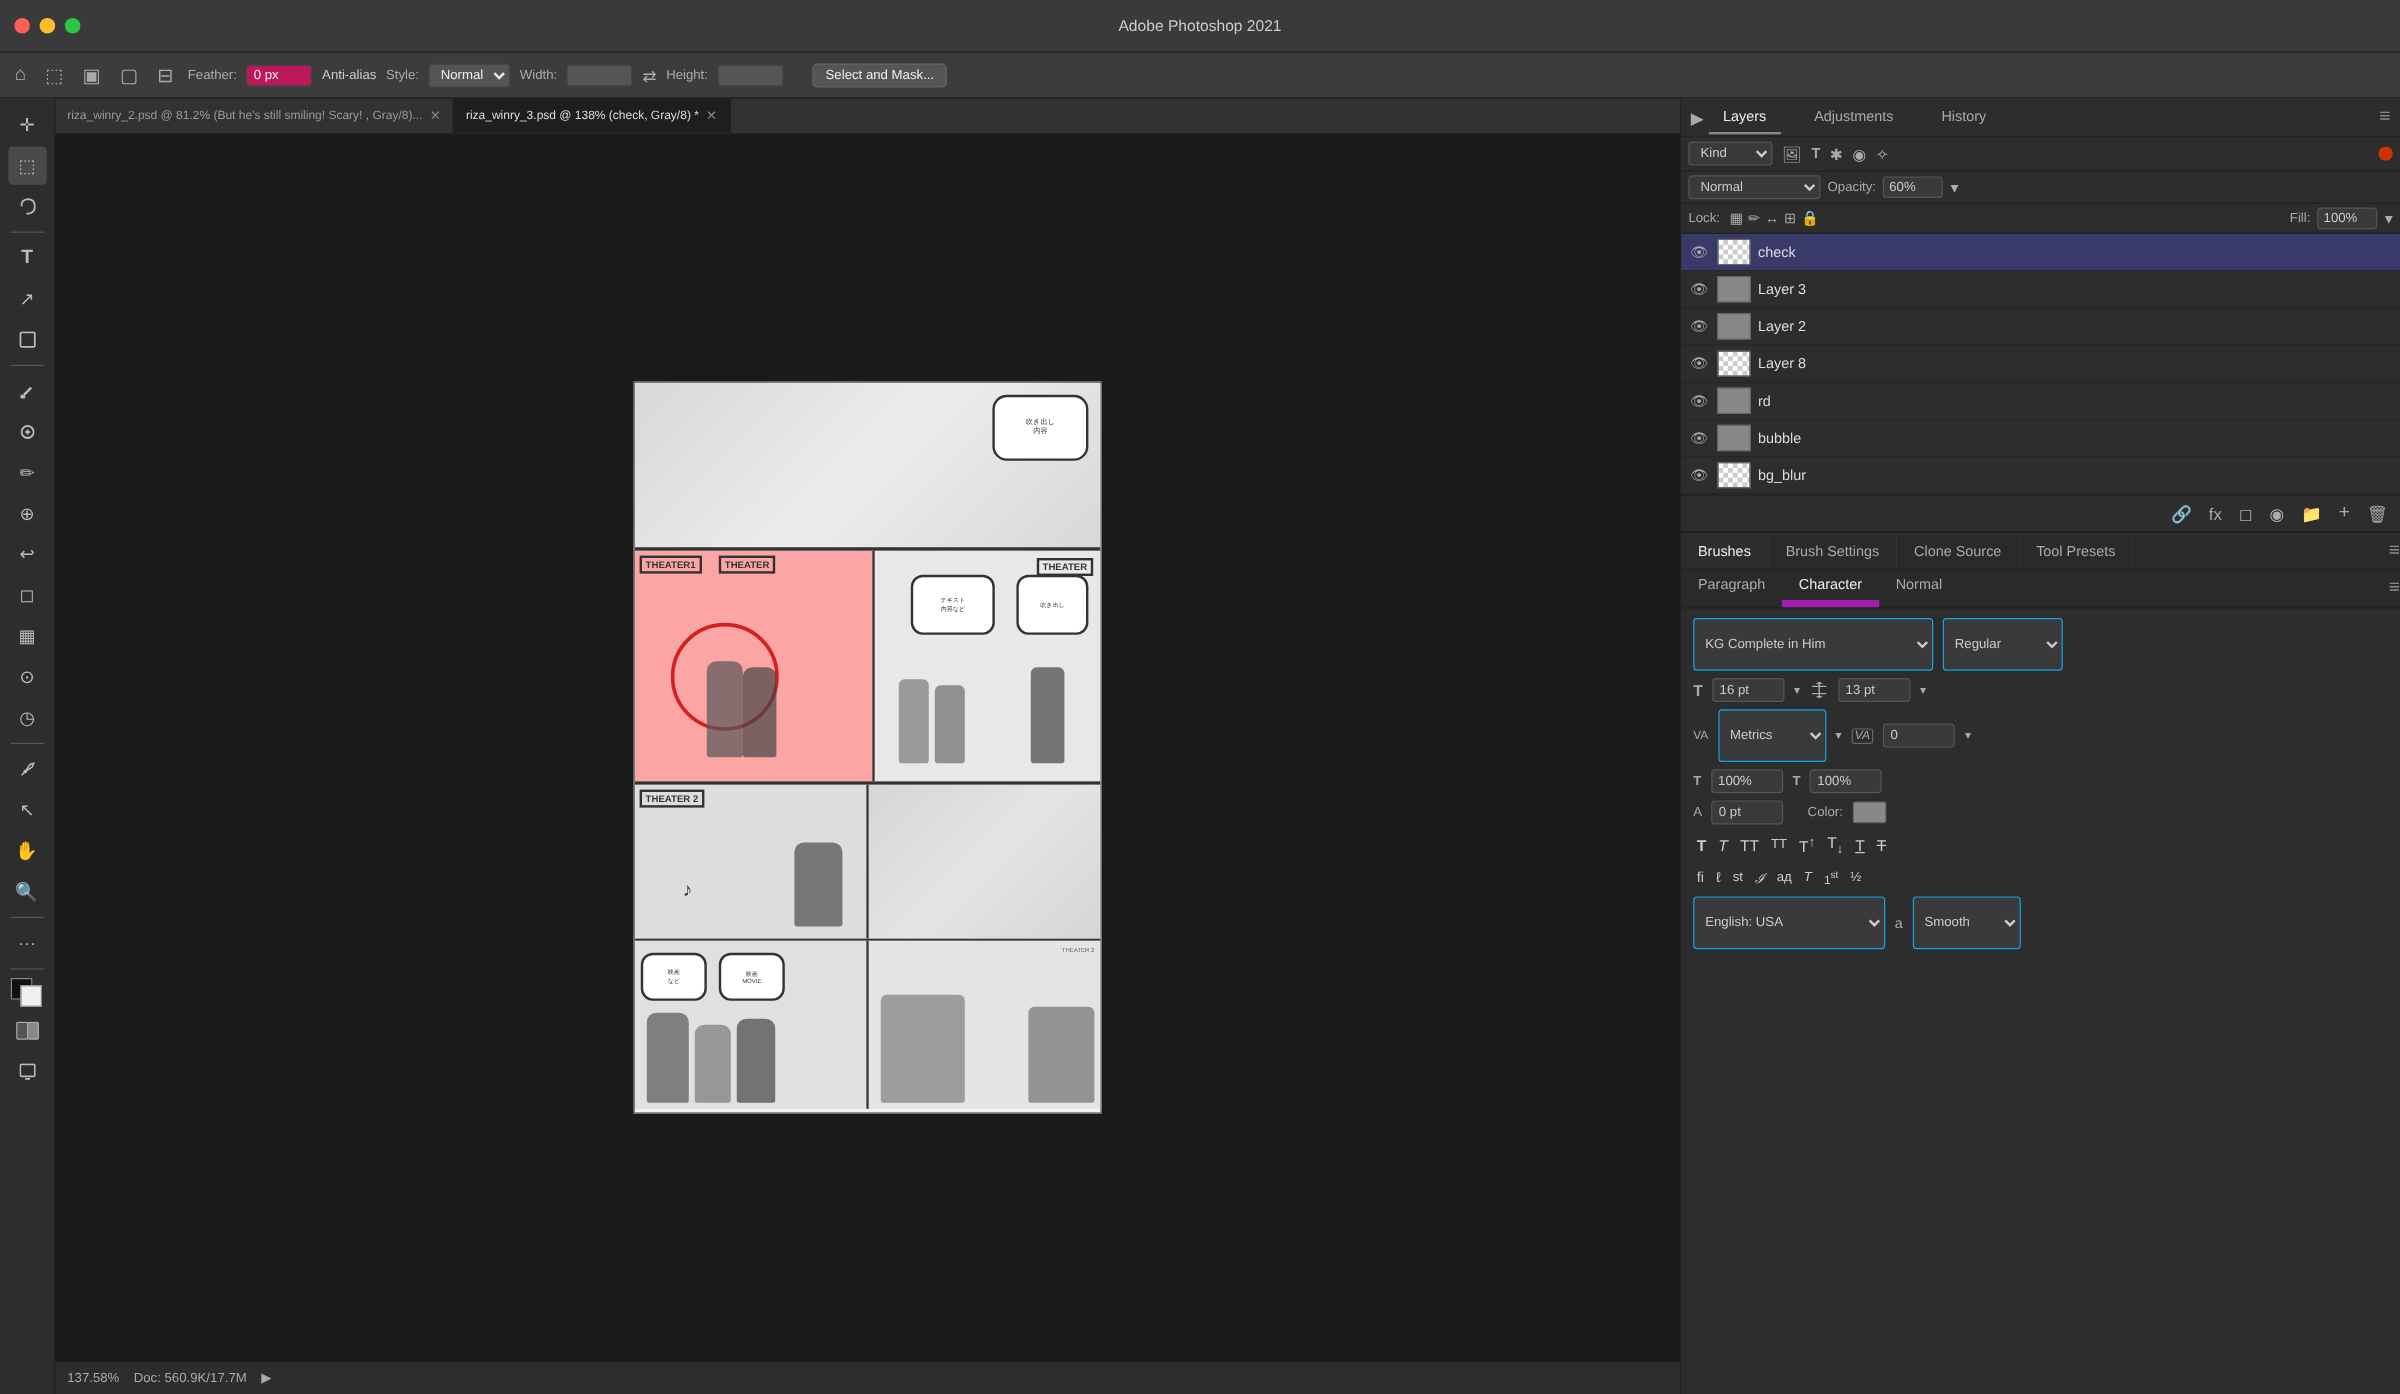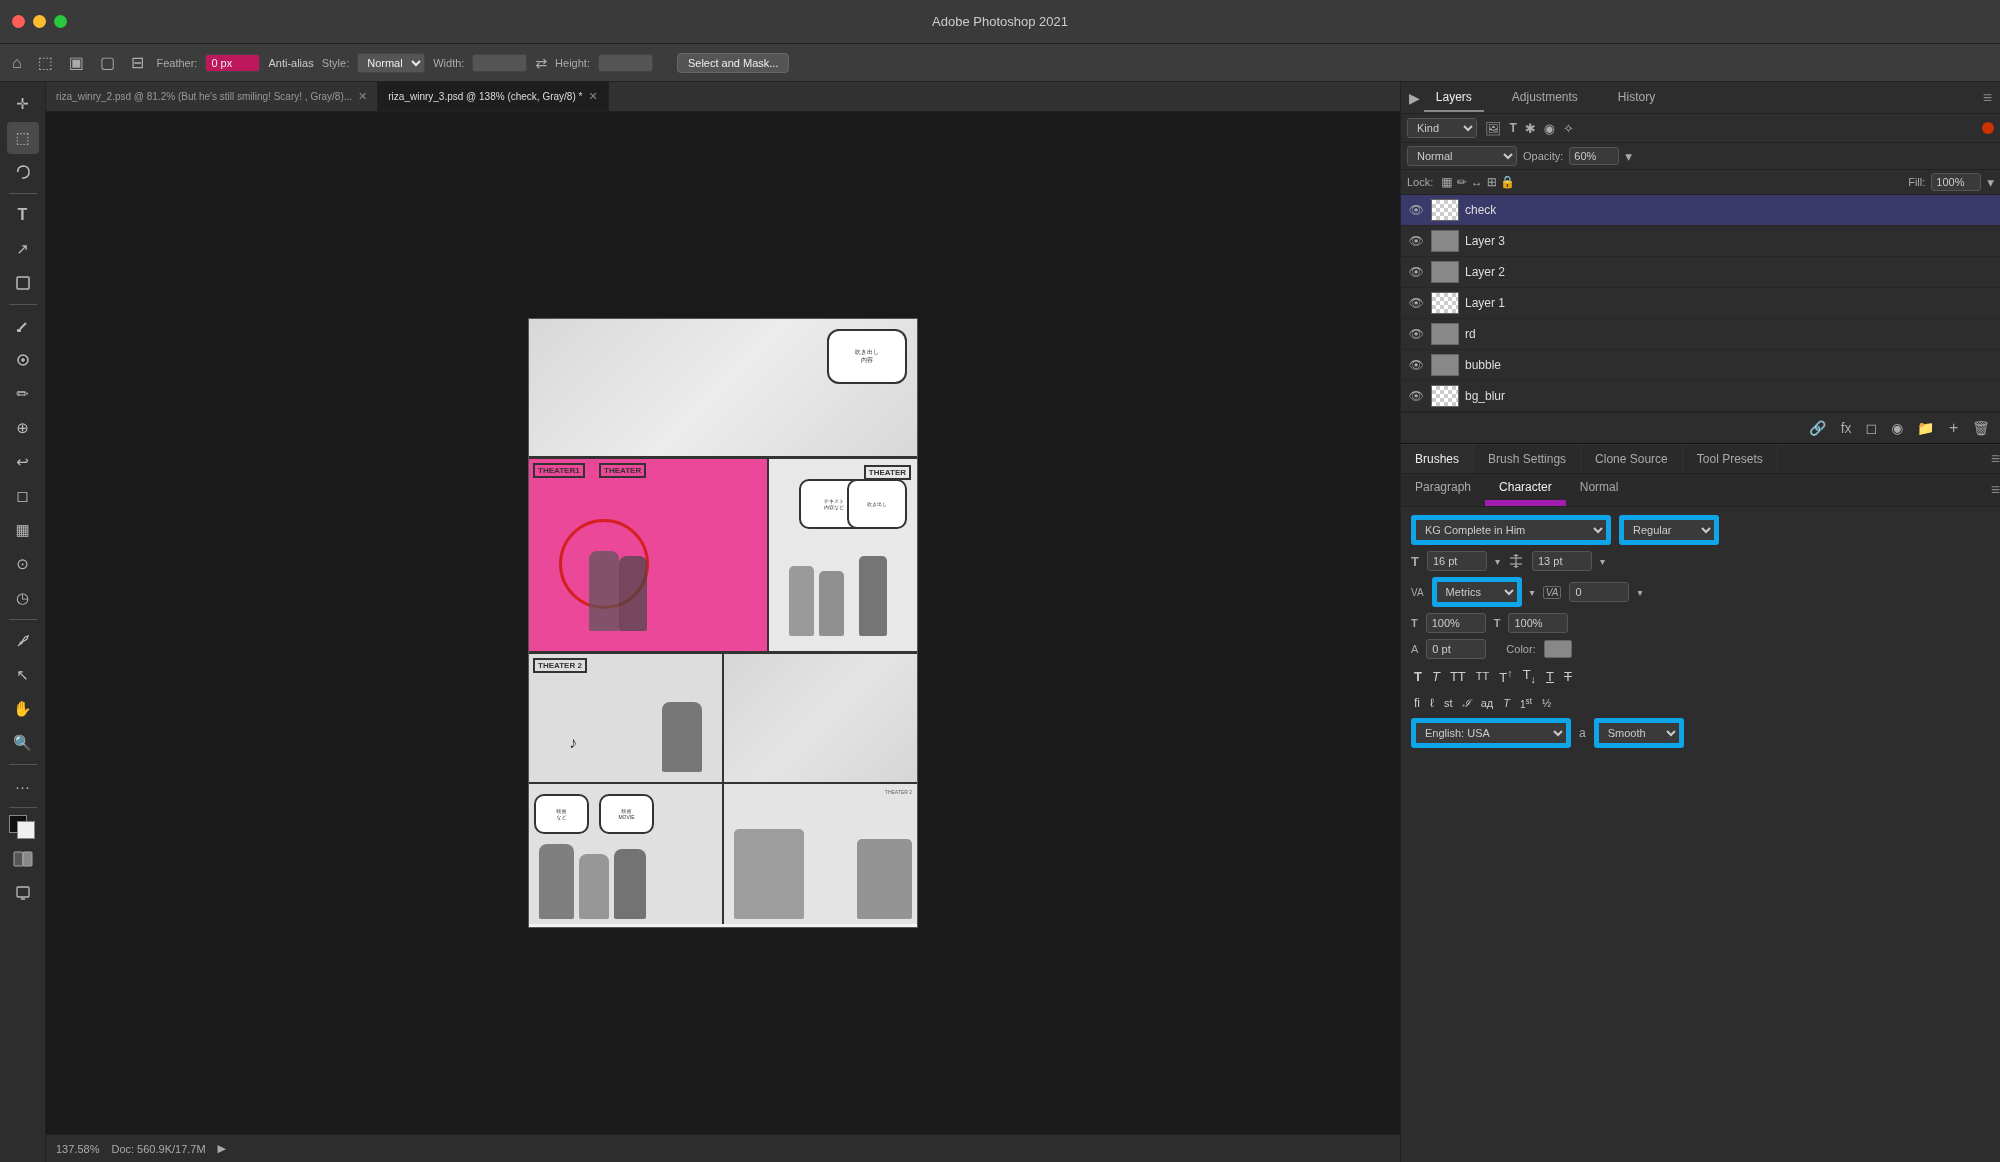--- a/index.html
+++ b/index.html
@@ -406,23 +406,23 @@
       flex-direction: column;
       gap: 6px;
     }
     .char-row {
       display: flex;
       align-items: center;
       gap: 8px;
     }
     .char-select {
       background: #3a3a3a;
-      border: 5px solid #0ea5e9;
+      border: 1px solid #0ea5e9;
       color: #ccc;
-      padding: 3px 5px;
+      padding: 14px 5px;
       font-size: 11px;
       border-radius: 3px;
     }
     .char-input {
       background: #3a3a3a;
       border: 1px solid #555;
       color: #ccc;
       padding: 3px 5px;
       font-size: 11px;
       border-radius: 3px;
@@ -600,21 +600,21 @@
 
           <div style="position:absolute;inset:0;background:linear-gradient(135deg,#d8d8d8 0%,#ececec 50%,#d8d8d8 100%);"></div>
 
           <div style="position:absolute;top:10px;right:10px;width:80px;height:55px;background:#fff;border:2px solid #333;border-radius:12px;display:flex;align-items:center;justify-content:center;">
             <div style="font-size:6px;color:#333;text-align:center;line-height:1.2;">吹き出し<br>内容</div>
           </div>
         </div>
 
         <div style="height:195px;border-bottom:3px solid #333;display:flex;">
 
-          <div style="width:240px;border-right:2px solid #333;position:relative;overflow:hidden;background:#ec4899;">
+          <div style="width:200px;border-right:2px solid #333;position:relative;overflow:hidden;background:#fca5a5;">
             <div style="position:absolute;top:4px;left:4px;font-size:8px;font-weight:bold;color:#333;border:2px solid #333;padding:1px 3px;">THEATER1</div>
             <div style="position:absolute;top:4px;left:70px;font-size:8px;font-weight:bold;color:#333;border:2px solid #333;padding:1px 3px;">THEATER</div>
 
             <div class="red-circle"></div>
 
             <div style="position:absolute;bottom:20px;left:60px;width:30px;height:80px;background:#555;border-radius:8px 8px 2px 2px;opacity:0.7;"></div>
             <div style="position:absolute;bottom:20px;left:90px;width:28px;height:75px;background:#444;border-radius:8px 8px 2px 2px;opacity:0.7;"></div>
           </div>
 
           <div style="flex:1;position:relative;overflow:hidden;background:#e8e8e8;">
@@ -746,21 +746,21 @@
 
       <div class="layer-item">
         <div class="layer-visibility">👁</div>
         <div class="layer-thumb gray"></div>
         <span class="layer-name">Layer 2</span>
       </div>
 
       <div class="layer-item">
         <div class="layer-visibility">👁</div>
         <div class="layer-thumb checkered"></div>
-        <span class="layer-name">Layer 1</span>
+        <span class="layer-name">Layer 8</span>
       </div>
 
       <div class="layer-item">
         <div class="layer-visibility">👁</div>
         <div class="layer-thumb gray"></div>
         <span class="layer-name">rd</span>
       </div>
 
       <div class="layer-item">
         <div class="layer-visibility">👁</div>

